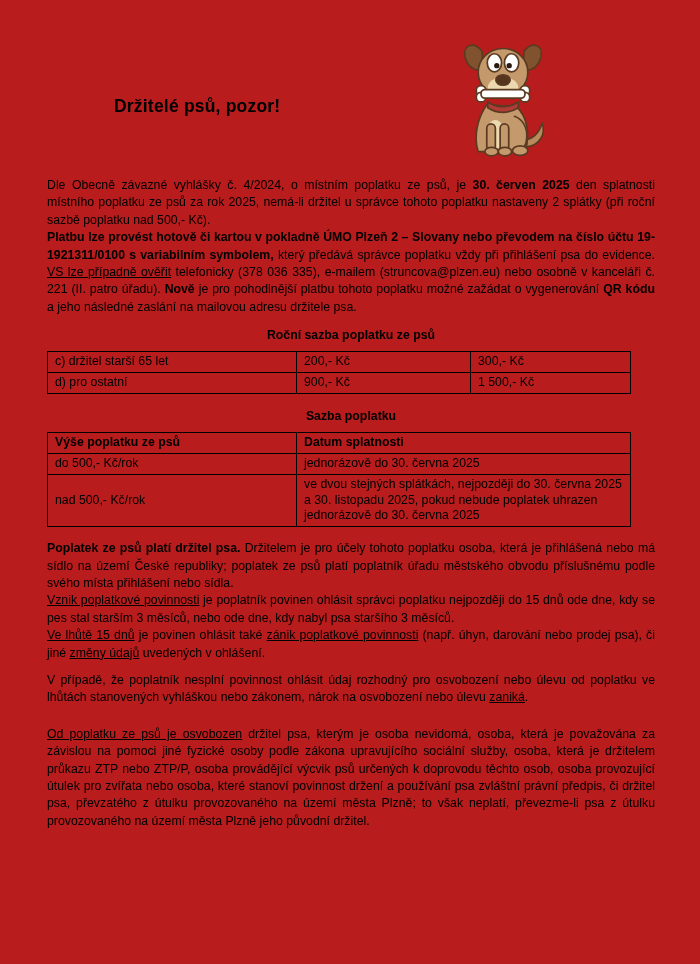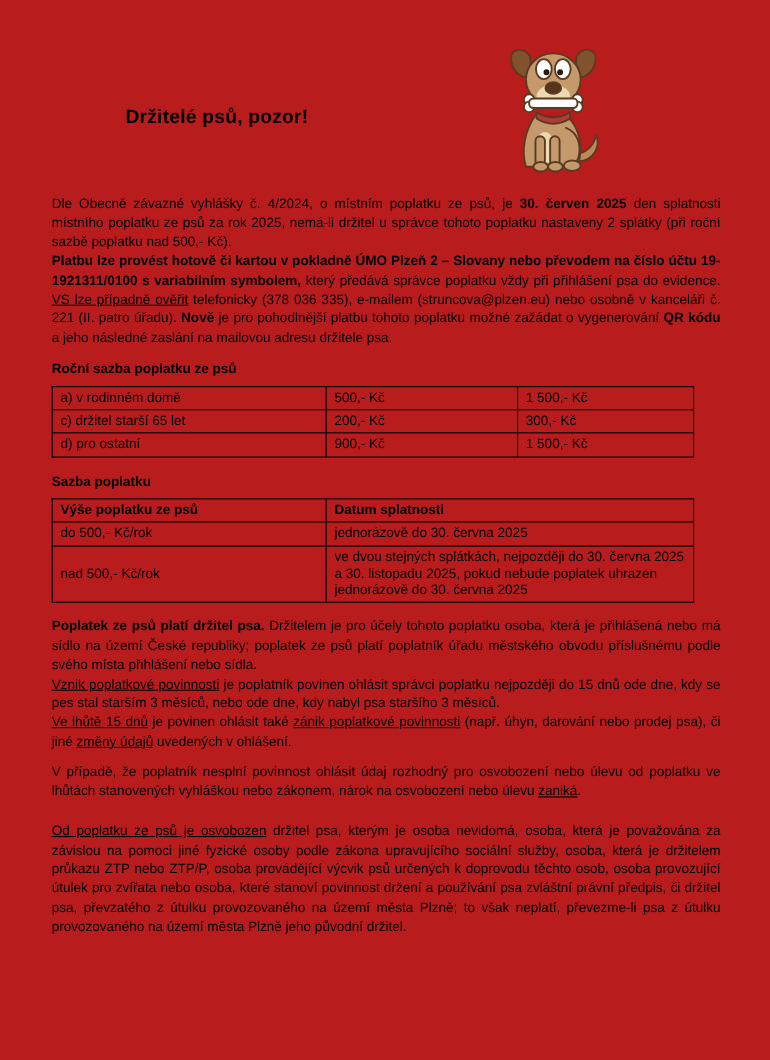--- a/index.html
+++ b/index.html
@@ -18,21 +18,21 @@
   .dog { position:absolute; left:455px; top:38px; width:96px; height:126px; }
 
   .content {
     position:absolute; left:47px; top:177px; width:608px;
     font-size:12.3px; line-height:17.4px; text-align:justify;
   }
   .para { margin:0; }
   .b { font-weight:bold; }
   .u { text-decoration:underline; }
 
-  .subhead { font-size:12.3px; font-weight:bold; margin:11px 0 6px; text-align:left; }
+  .subhead { font-size:12.3px; font-weight:bold; margin:11px 0 6px; text-align:center; }
   .subhead2 { margin-top:14px; }
 
   table.tbl {
     border-collapse:collapse; width:583px; table-layout:fixed;
     font-size:12.3px; line-height:15.3px;
   }
   .tbl th, .tbl td {
     border:1px solid #000; padding:2px 7px 3px 7px;
     vertical-align:middle; text-align:left; font-weight:normal;
   }
@@ -105,25 +105,20 @@
     <h2 class="subhead">Roční sazba poplatku ze psů</h2>
 
     <table class="tbl">
       <colgroup>
           <col style="width:249px">
           <col style="width:174px">
           <col style="width:160px">
         </colgroup>
       <tbody>
         <tr>
-          <td>a) v rodinném domě</td>
-          <td class="ctr">500,- Kč</td>
-          <td class="ctr">1 500,- Kč</td>
-        </tr>
-        <tr>
           <td>c) držitel starší 65 let</td>
           <td class="ctr">200,- Kč</td>
           <td class="ctr">300,- Kč</td>
         </tr>
         <tr>
           <td>d) pro ostatní</td>
           <td class="ctr">900,- Kč</td>
           <td class="ctr">1 500,- Kč</td>
         </tr>
       </tbody>

